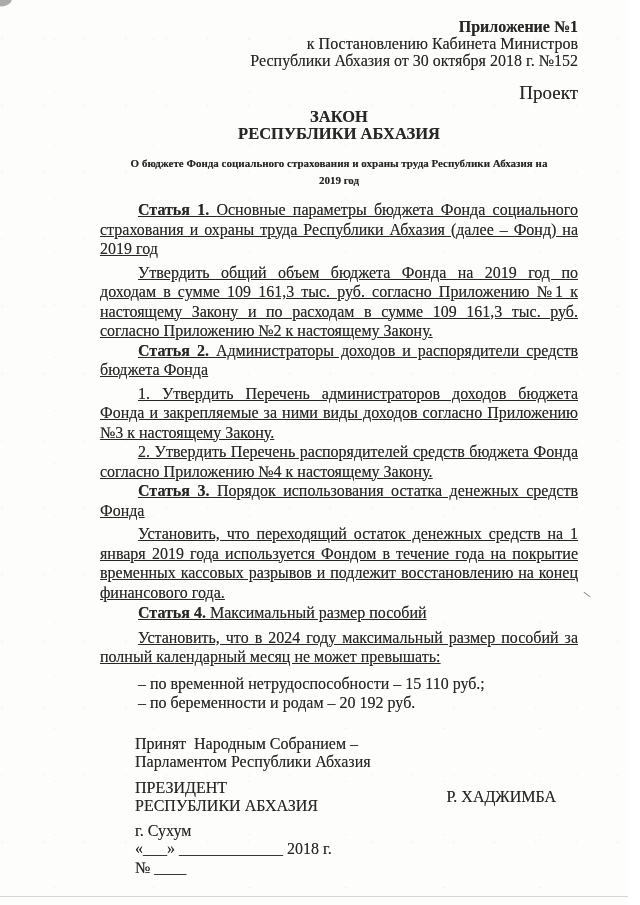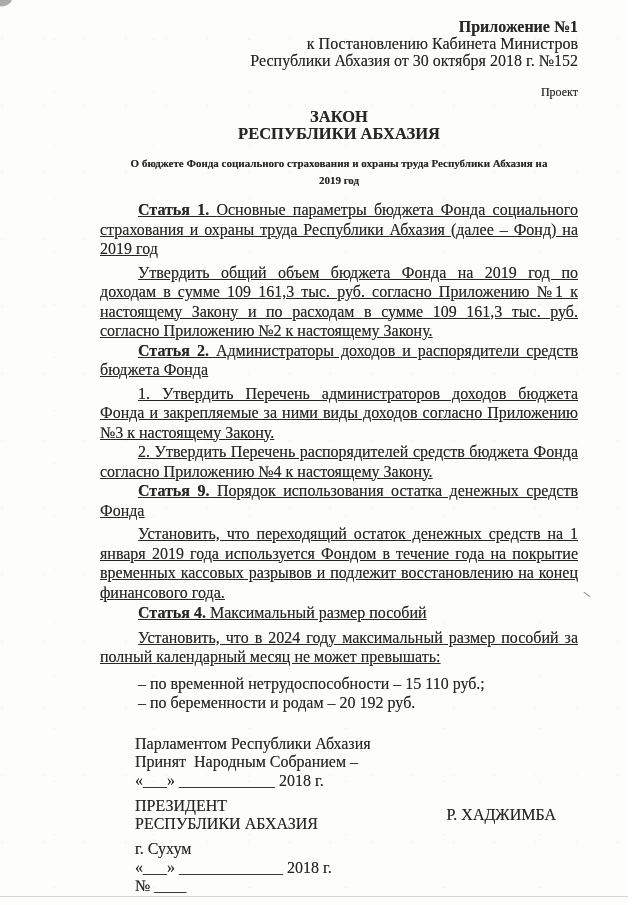--- a/index.html
+++ b/index.html
@@ -27,21 +27,21 @@
   }
   .b { font-weight: bold; }
 
   .hdr {
     text-align: right;
     font-size: 16px;
     line-height: 17px;
   }
   .draft {
     text-align: right;
-    font-size: 12px;
+    font-size: 19px;
     line-height: 17px;
     margin-top: 15px;
   }
   .law-title {
     text-align: center;
     font-size: 16.5px;
     line-height: 17px;
     margin-top: 7px;
   }
   .subject {
@@ -155,37 +155,36 @@
 
     <p class="para mt11"><span class="b">Статья 1.</span> <span>Основные параметры бюджета Фонда социального страхования и охраны труда Республики Абхазия (далее – Фонд) на 2019 год</span></p>
 
     <p class="para mt4">Утвердить общий объем бюджета Фонда на 2019 год по доходам в сумме 109 161,3 тыс. руб. согласно Приложению №1 к настоящему Закону и по расходам в сумме 109 161,3 тыс. руб. согласно Приложению №2 к настоящему Закону.</p>
 
     <p class="para mt0"><span class="b">Статья 2.</span> <span>Администраторы доходов и распорядители средств бюджета Фонда</span></p>
 
     <p class="para mt4">1. Утвердить Перечень администраторов доходов бюджета Фонда и закрепляемые за ними виды доходов согласно Приложению №3 к настоящему Закону.</p>
     <p class="para mt0">2. Утвердить Перечень распорядителей средств бюджета Фонда согласно Приложению №4 к настоящему Закону.</p>
 
-    <p class="para mt0"><span class="b">Статья 9.</span> <span>Порядок использования остатка денежных средств Фонда</span></p>
+    <p class="para mt0"><span class="b">Статья 3.</span> <span>Порядок использования остатка денежных средств Фонда</span></p>
 
     <p class="para mt4">Установить, что переходящий остаток денежных средств на 1 января 2019 года используется Фондом в течение года на покрытие временных кассовых разрывов и подлежит восстановлению на конец финансового года.</p>
 
     <p class="para mt1"><span class="b">Статья 4.</span> <span>Максимальный размер пособий</span></p>
 
     <p class="para mt5">Установить, что в 2024 году максимальный размер пособий за полный календарный месяц не может превышать:</p>
 
     <div class="bullets">
       <div>– по временной нетрудоспособности – 15 110 руб.;</div>
       <div>– по беременности и родам – 20 192 руб.</div>
     </div>
 
     <div class="sig mt22">
+      <div>Принят  Народным Собранием –</div>
       <div>Парламентом Республики Абхазия</div>
-      <div>Принят  Народным Собранием –</div>
-      <div>«___» ____________ 2018 г.</div>
     </div>
 
     <div class="president-row mt7">
       <div>
         <div>ПРЕЗИДЕНТ</div>
         <div>РЕСПУБЛИКИ АБХАЗИЯ</div>
       </div>
       <div>Р. ХАДЖИМБА</div>
     </div>
 

